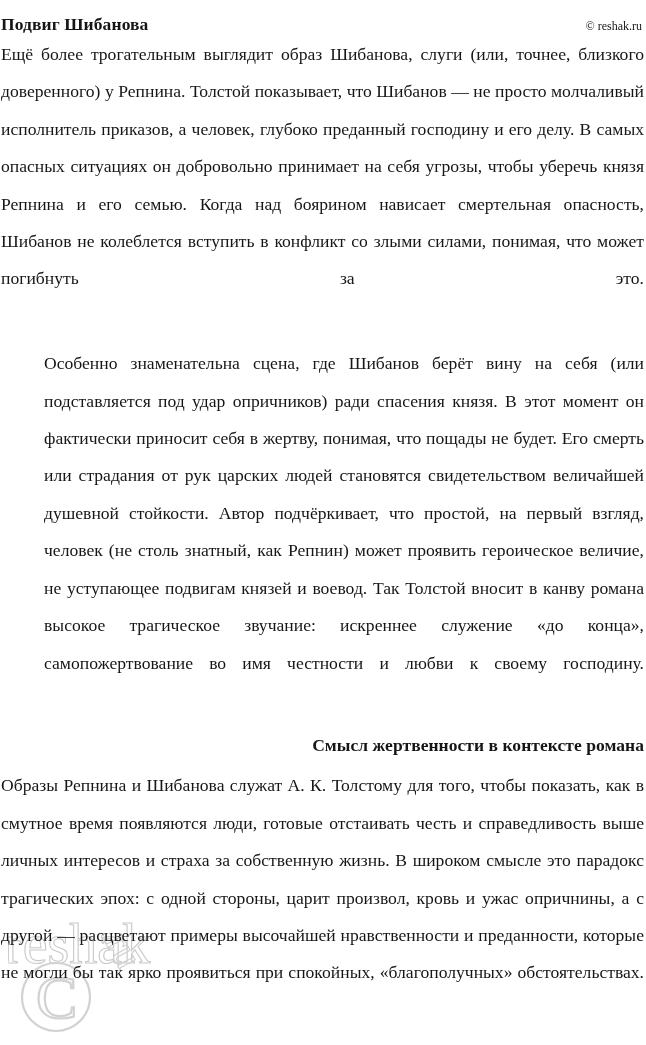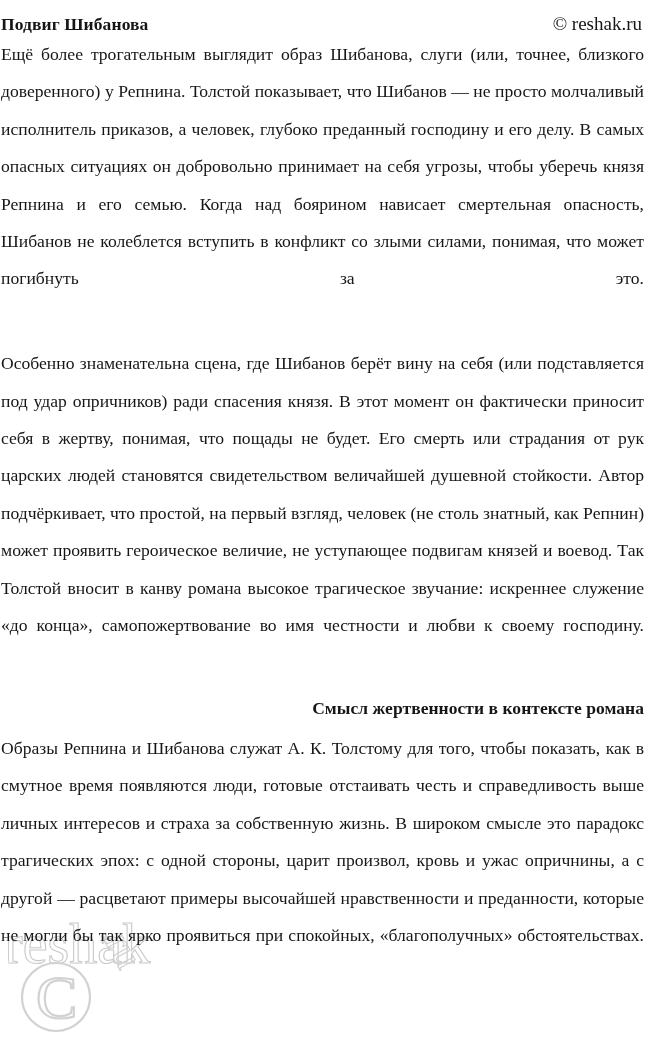--- a/index.html
+++ b/index.html
@@ -35,39 +35,40 @@
     padding-top: 2px;
   }
   .doc-title {
     font-size: 17.5px;
     font-weight: bold;
     letter-spacing: 0.1px;
     line-height: 20px;
     white-space: nowrap;
   }
   .site-credit {
-    font-size: 19px;
+    font-size: 12px;
     font-weight: normal;
     line-height: 20px;
     white-space: nowrap;
     padding-right: 2px;
   }
 
   
   .para {
     text-align: justify;
     text-justify: inter-word;
     font-size: 17.6px;
     line-height: 37.4px;
     margin: 0;
     hyphens: none;
     word-spacing: 0px;
   }
   .para + .para {
     margin-top: 10px;
+    margin-left: 43px;
   }
   .para-first {
     margin-top: 10px;
   }
 
   .subhead {
     font-size: 17.5px;
     font-weight: bold;
     line-height: 24px;
     margin: 14px 0 10px 0;

